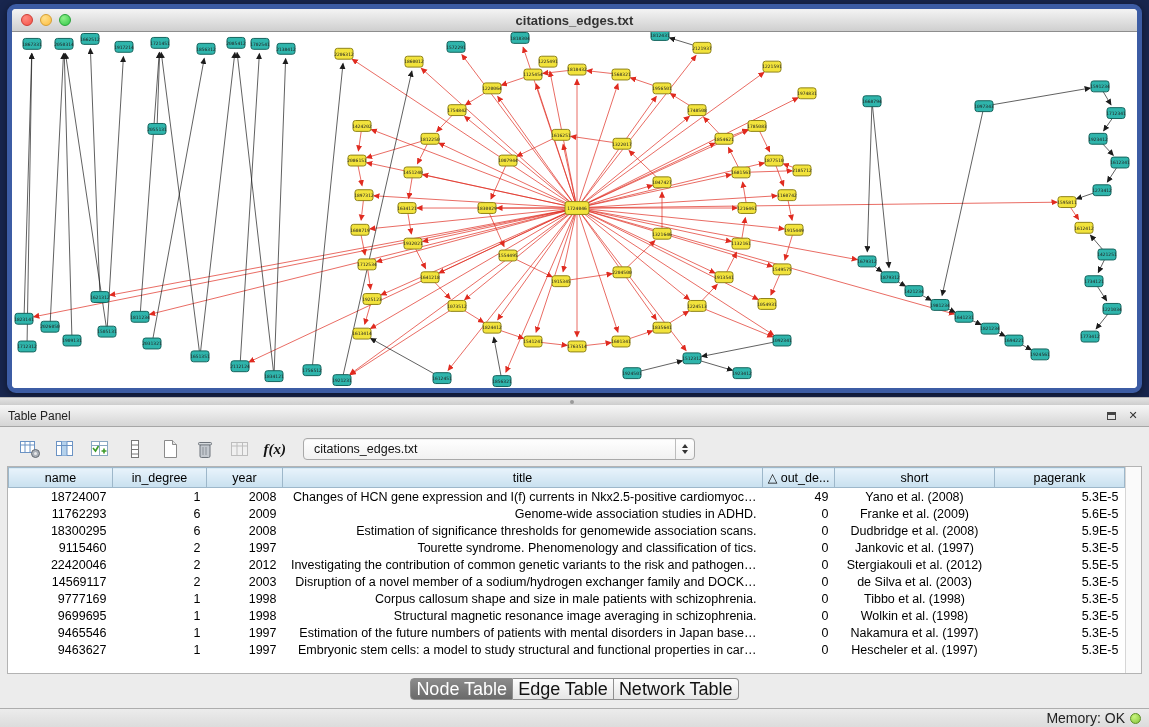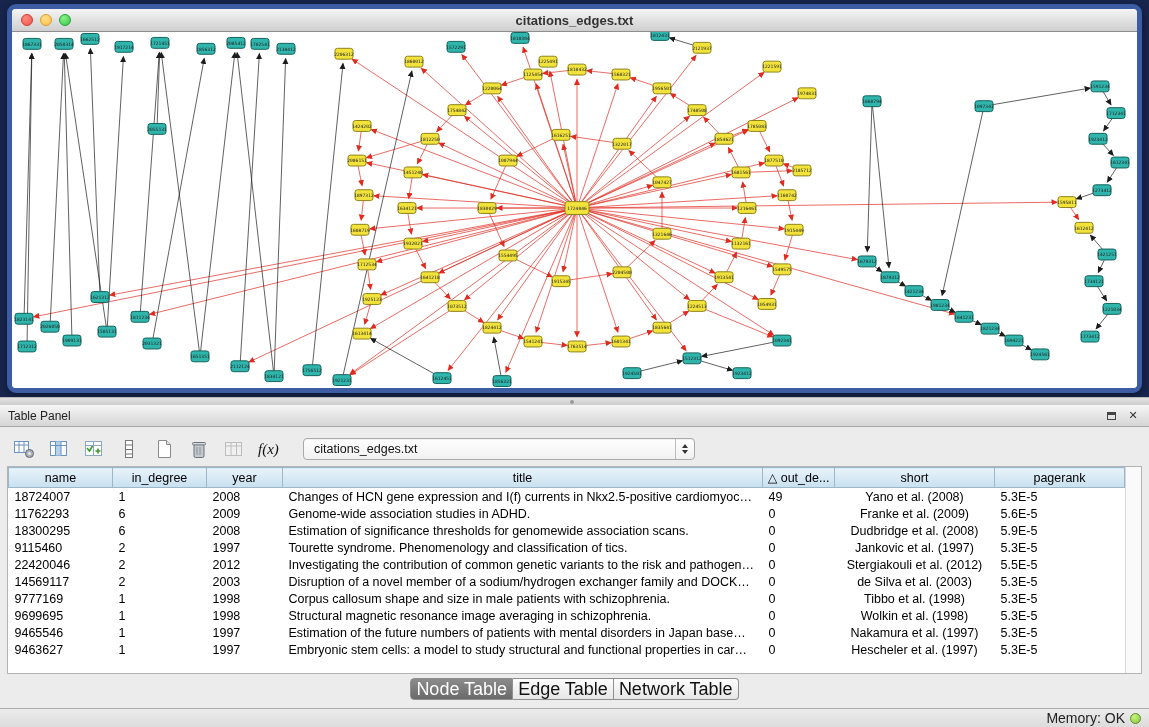--- a/index.html
+++ b/index.html
@@ -37,21 +37,21 @@
   .panel-header{
     height:21px;flex:0 0 auto;display:flex;align-items:center;padding:0 8px;
     background:linear-gradient(#f6f6f6,#d5d5d5);border-bottom:1px solid #a6a6a6;font-size:12px;color:#222;
   }
   .panel-header .spacer{flex:1;}
   .ph-btn{width:16px;height:14px;display:flex;align-items:center;justify-content:center;margin-left:6px;cursor:default;color:#333;font-size:11px;}
   .float-glyph{width:9px;height:8px;border:1.4px solid #444;border-top-width:3px;box-sizing:border-box;}
   .panel-body{flex:1;display:flex;flex-direction:column;padding:5px 7px 4px;min-height:0;background:#ececec;}
   
   .toolbar{height:34px;flex:0 0 auto;display:flex;align-items:center;gap:7px;padding:0 6px;}
-  .tb-btn{width:28px;height:26px;border:none;background:transparent;display:flex;align-items:center;justify-content:flex-start;padding:0;}
+  .tb-btn{width:28px;height:26px;border:none;background:transparent;display:flex;align-items:center;justify-content:flex-end;padding:0;font-weight:bold;}
   .tb-btn svg{display:block;}
   .fx{font-family:"Liberation Serif",serif;font-style:italic;font-size:15px;color:#111;}
   .combo{
     margin-left:10px;width:392px;height:22px;box-sizing:border-box;border:1px solid #a9a9a9;border-radius:4px;
     background:linear-gradient(#fff,#f1f1f1);display:flex;align-items:center;font-size:12.5px;color:#111;
     box-shadow:inset 0 1px 1px rgba(0,0,0,.06);
   }
   .combo .val{flex:1;padding:0 10px;white-space:nowrap;overflow:hidden;}
   .combo .stepper{width:18px;height:100%;border-left:1px solid #bcbcbc;display:flex;flex-direction:column;align-items:center;justify-content:center;gap:2px;}
   .tri-up{width:0;height:0;border-left:3.5px solid transparent;border-right:3.5px solid transparent;border-bottom:4.5px solid #333;}
@@ -60,21 +60,21 @@
   .datatable{flex:1;display:flex;min-height:0;background:#fff;border:1px solid #b3b3b3;}
   .table-scroll{flex:1;overflow:hidden;}
   table{width:100%;border-collapse:collapse;table-layout:fixed;font-size:12.5px;color:#000;padding-left:12px;}
   col.c0{width:104px}col.c1{width:94px}col.c2{width:76px}col.c3{width:480px}col.c4{width:72px}col.c5{width:160px}
   thead th{
     height:19px;font-weight:normal;font-size:12.5px;text-align:center;
     background:linear-gradient(#e8f3fb,#c8e0ef);border:1px solid #9db7ca;padding:0 4px;
     overflow:hidden;white-space:nowrap;
   }
   tbody td{padding:1px 6px;height:15px;white-space:nowrap;overflow:hidden;border:none;}
-  td.al{text-align:left}td.ac{text-align:center}
+  td.al{text-align:right}td.ac{text-align:center}
   .vscroll{width:15px;flex:0 0 auto;background:#fafafa;border-left:1px solid #d6d6d6;}
   
   .tabsrow{height:30px;flex:0 0 auto;display:flex;align-items:center;justify-content:center;}
   .tab{
     height:20px;padding:0 5px;font-size:18px;border:1px solid #8f8f8f;border-left-width:0;
     background:linear-gradient(#fdfdfd,#e6e6e6);color:#111;display:flex;align-items:center;
   }
   .tab:first-child{border-left-width:1px;border-radius:4px 0 0 4px;}
   .tab:last-child{border-radius:0 4px 4px 0;}
   .tab.active{background:linear-gradient(#8b8b8b,#6a6a6a);color:#fff;}

